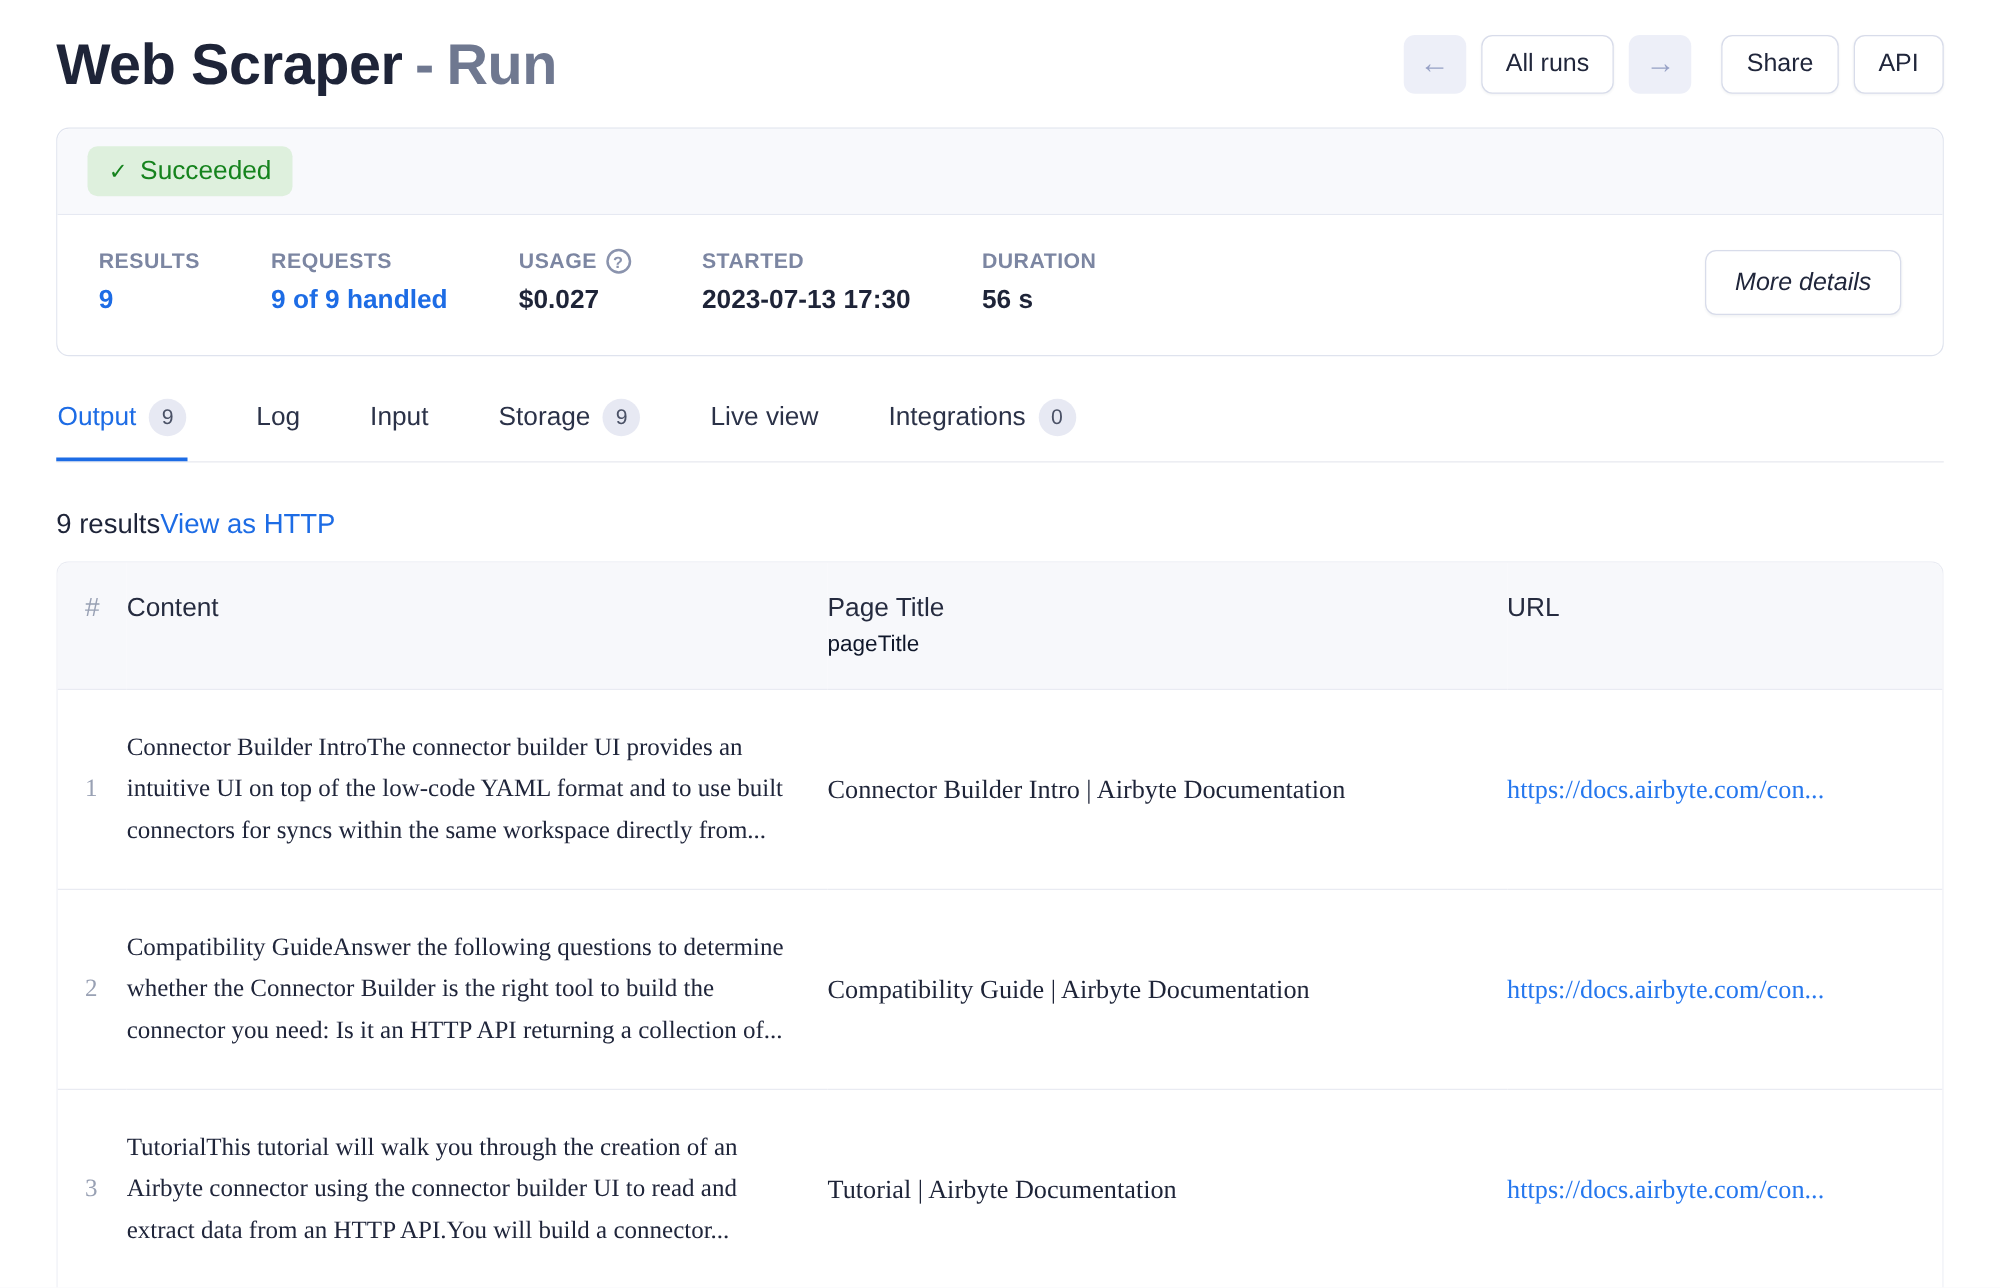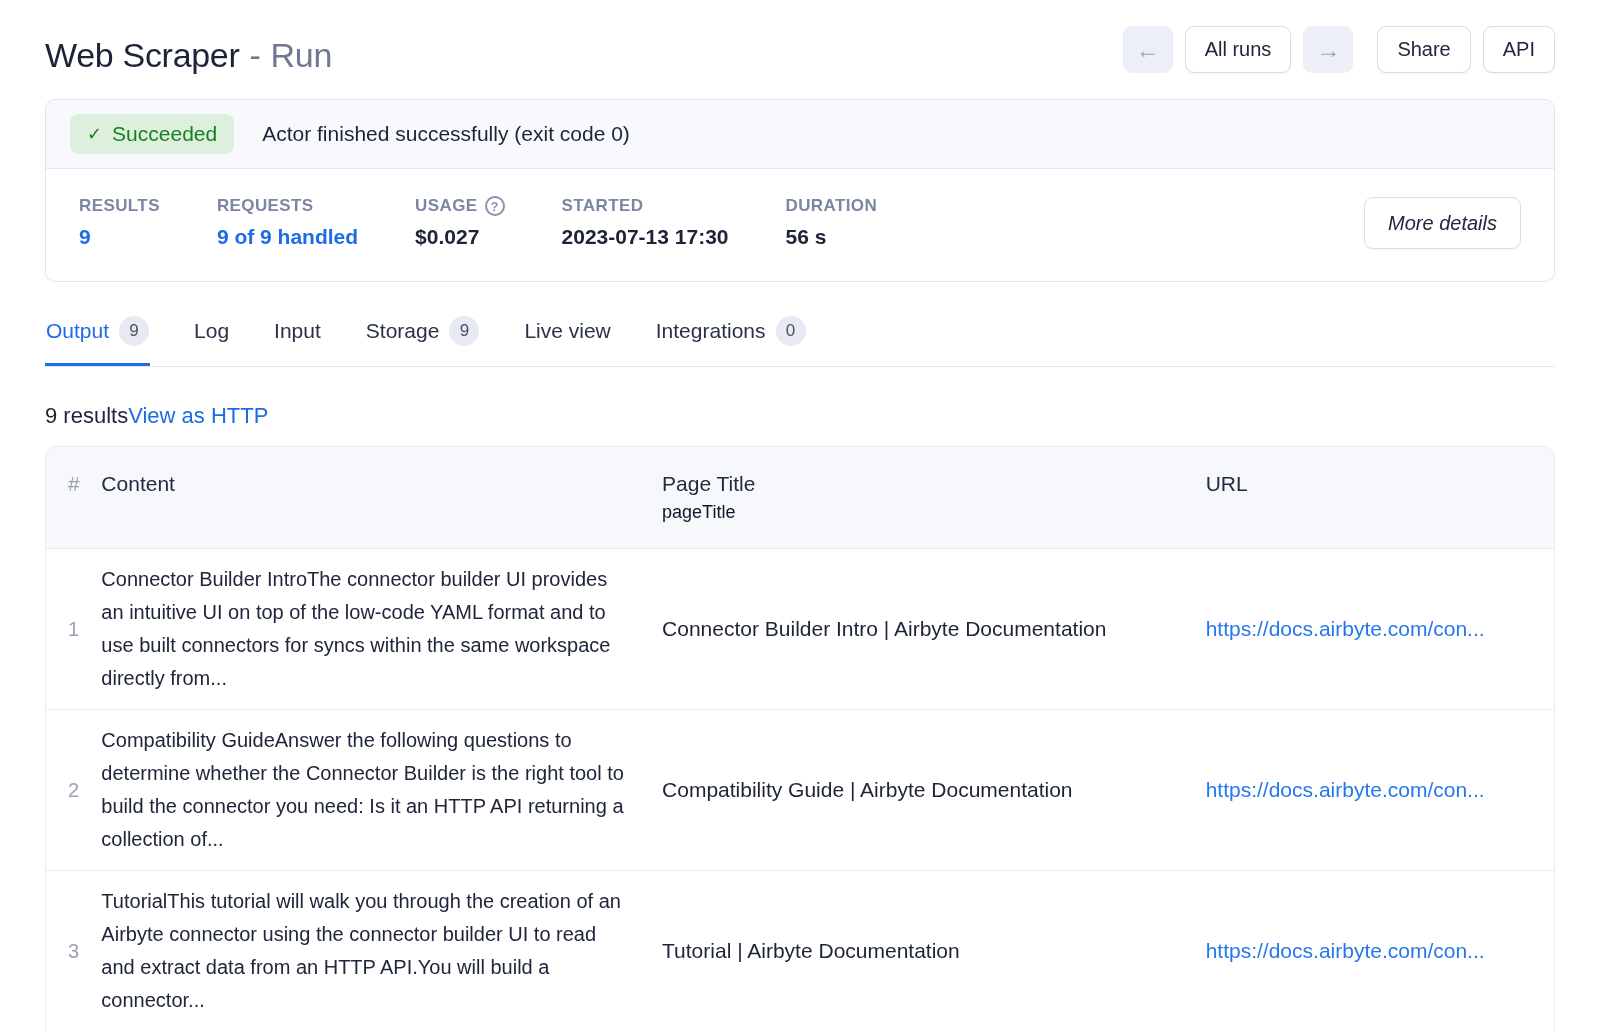--- a/index.html
+++ b/index.html
@@ -2,21 +2,21 @@
 <html><head>
 <meta charset="utf-8">
 <style>
   * { margin:0; padding:0; box-sizing:border-box; }
   html,body { background:#ffffff; }
   body { font-family:"Liberation Sans", sans-serif; color:#20263b; }
   .page { width:1600px; height:1030px; overflow:hidden; background:#fff; padding:0 45px; }
 
   
   .topbar { display:flex; align-items:center; justify-content:space-between; padding-top:24px; }
-  .title { display:flex; gap:10px; font-size:34px; font-weight:400; color:#1e2438; letter-spacing:-0.3px;margin-top:12px; }
+  .title { display:flex; gap:10px; font-size:46px; font-weight:700; color:#1e2438; letter-spacing:-0.3px; }
   .title .muted { color:#6f7890; }
   .top-actions { display:flex; align-items:center; gap:12px; }
   .btn { font-family:inherit; font-size:20px; color:#20263b; background:#fff; border:1px solid #d8dcea;
          border-radius:9px; padding:10px 19px; height:47px; cursor:pointer;
          box-shadow:0 1px 2px rgba(27,33,58,.05); }
   .icon-btn { width:50px; height:47px; border:none; background:#edeff8; color:#97a1c6; border-radius:9px;
               font-size:24px; line-height:1; cursor:pointer; }
   .btn.share { margin-left:12px; }
 
   
@@ -32,42 +32,42 @@
   .stat-label { font-size:17px; font-weight:700; color:#7c86a2; letter-spacing:.4px;
                 display:flex; align-items:center; gap:7px; }
   .stat-value { margin-top:9px; font-size:21px; font-weight:700; color:#1e2438; }
   .stat-value.link { color:#1d6ce5; cursor:pointer; }
   .help-circle { width:20px; height:20px; border:2px solid #8a93ad; border-radius:50%;
                  display:inline-flex; align-items:center; justify-content:center;
                  font-size:13px; font-weight:700; color:#8a93ad; }
   .btn.more { margin-left:auto; font-size:20px; padding:12px 23px; height:52px;font-style:italic; }
 
   
-  .tabs { margin-top:30px; display:flex; gap:43px; border-bottom:1px solid #e7e9f0; }
+  .tabs { margin-top:30px; display:flex; gap:54px; border-bottom:1px solid #e7e9f0; }
   .tab { display:flex; align-items:center; gap:10px; font-size:21px; color:#2b3248;
          padding:4px 1px 17px 1px; cursor:pointer; border-bottom:3px solid transparent; }
   .tab.active { color:#1d6ce5; border-bottom-color:#1d6ce5; }
   .pill { background:#e7e9f3; color:#4a5166; font-size:17px; min-width:30px; height:30px;
           border-radius:999px; display:inline-flex; align-items:center; justify-content:center; padding:0 9px; }
 
   
   .results-bar { margin-top:36px; display:flex; align-items:center; }
   .results-count { font-size:22px; color:#1e2438; }
   .json-link { font-size:22px; color:#1d6ce5; text-decoration:none; cursor:pointer; }
 
   
   .table-wrap { margin-top:17px; border:1px solid #e9ebf2; border-bottom:none;
                 border-radius:10px 10px 0 0; overflow:hidden; }
   table { width:100%; border-collapse:separate; border-spacing:0; table-layout:fixed; }
   col.c-idx { width:55px; } col.c-content { width:557px; } col.c-title { width:540px; } col.c-url { width:346px; }
   thead th { background:#f7f8fb; text-align:left; font-weight:400; font-size:21px; color:#252b3f;
              padding:25px 24px 25px 0; vertical-align:top; height:88px; }
   thead th.idx { padding-left:22px; color:#99a1b4; }
   thead th .sub { margin-top:6px; font-size:18px; color:#0f172a; }
-  tbody td { border-top:1px solid #e9ebf2; vertical-align:middle; padding:14px 24px 14px 0; }
+  tbody td { border-top:1px solid #e9ebf2; vertical-align:middle; padding:14px 24px 14px 0;font-family:Liberation Serif, serif; }
   tbody tr.data-row { height:160px; }
   td.idx { padding-left:22px; color:#99a1b4; font-size:20px; }
   td.content { font-size:20px; line-height:33px; color:#20263b; padding-right:30px; }
   td.ptitle { font-size:21px; color:#1e2438; }
   td.url { font-size:21px; }
   td.url span { color:#2577ee; cursor:pointer; white-space:nowrap; }
   tr.spacer td { height:14px; padding:0; }
 </style>
 </head>
 <body>
@@ -92,21 +92,20 @@
       <button class="btn">API</button>
     </div>
   </div>
 
   <section class="run-card">
     <div class="status-bar">
       <span class="badge-success">
         <span class="chk">✓</span>
         <span>Succeeded</span>
       </span>
-      <span class="status-msg">Actor finished successfully (exit code 0)</span>
     </div>
     <div class="stats">
       <div class="stat">
         <div class="stat-label">RESULTS</div>
         <div class="stat-value link">9</div>
       </div>
       <div class="stat">
         <div class="stat-label">REQUESTS</div>
         <div class="stat-value link">9 of 9 handled</div>
       </div>

